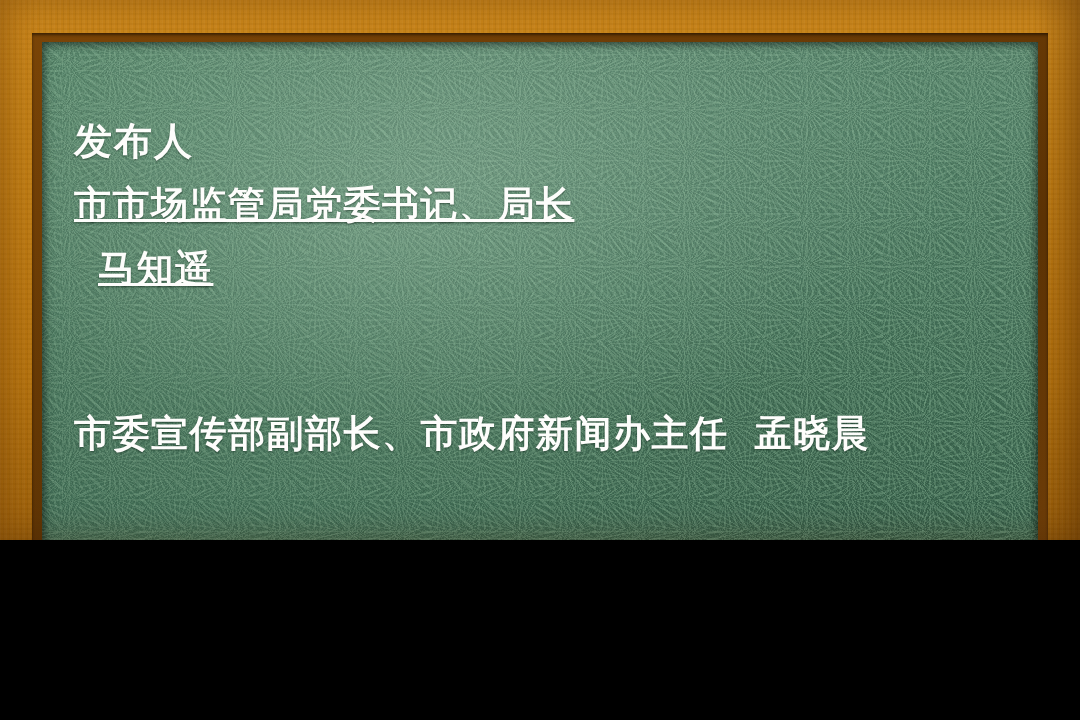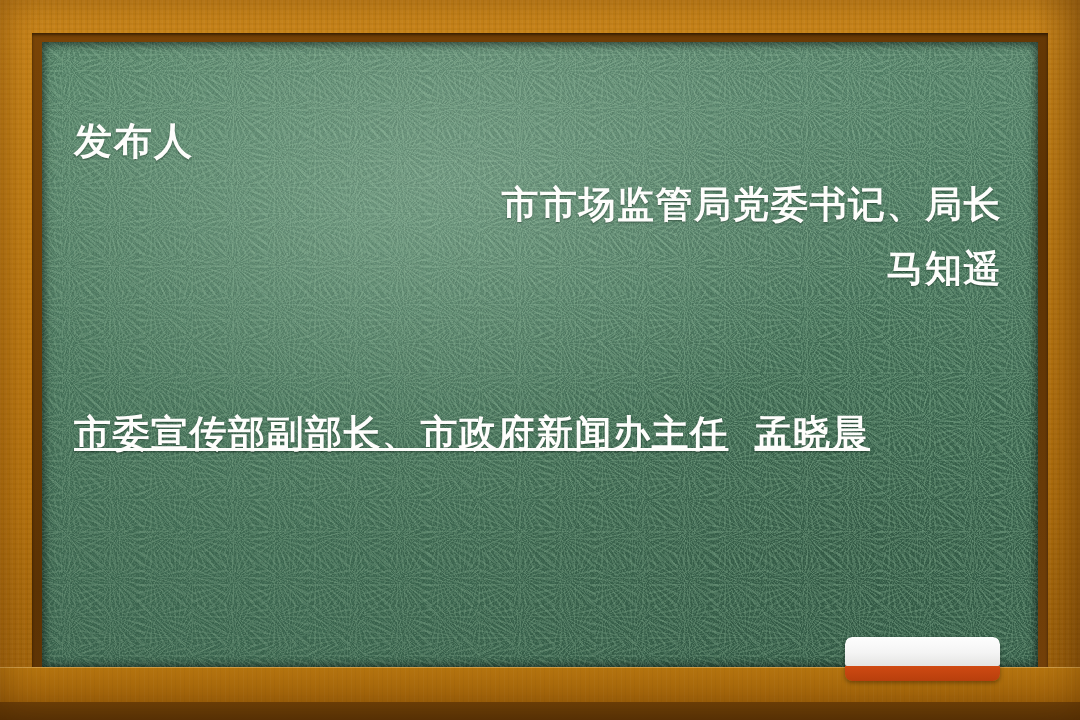--- a/index.html
+++ b/index.html
@@ -9,21 +9,21 @@
     background: #000;
   }
   body {
     font-family: "Liberation Sans", "DejaVu Sans", sans-serif;
   }
 
   
   .stage {
     position: relative;
     width: 1080px;
-    height: 720px;
+    height: 540px;
     overflow: hidden;
     background: #b8760e;
   }
 
   
   .frame {
     position: absolute;
     inset: 0;
     background:
       linear-gradient(180deg, #c98417 0%, #c07c11 35%, #b5720c 70%, #9a5e08 100%),
@@ -137,45 +137,45 @@
   .heading {
     font-size: 38px;
     font-weight: 700;
     letter-spacing: 2px;
     line-height: 1;
     margin-bottom: 26px;
   }
   .row {
     display: flex;
     align-items: baseline;
-    justify-content: flex-end;
+    justify-content: flex-start;
     font-size: 37px;
     font-weight: 700;
     letter-spacing: 1.5px;
     line-height: 1;
     margin-bottom: 27px;
     white-space: nowrap;
+    text-decoration: underline;
   }
   .row .title { flex: 0 1 auto; }
   .row .person {
     flex: 0 0 auto;
     text-align: right;
     margin-left: 24px;
   }
   .person.spaced { letter-spacing: 26px; padding-right: 0; margin-right: -26px; }
 
   .gap { height: 74px; }
 
   .single-line {
     font-size: 37px;
     font-weight: 700;
     letter-spacing: 1.5px;
     line-height: 1;
     white-space: nowrap;
-    text-decoration: underline;
   }
   .single-line .sep { display: inline-block; width: 26px; }
 
   
   .ledge {
     position: absolute;
     left: 0;
     top: 667px;
     width: 1080px;
     height: 35px;

